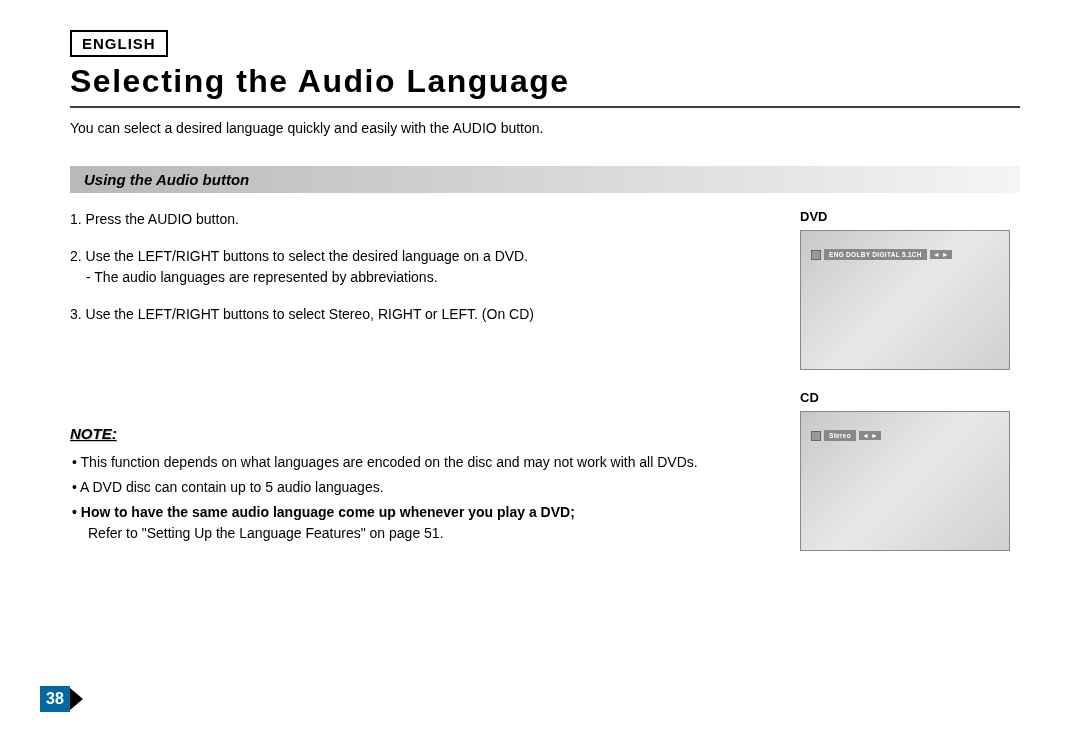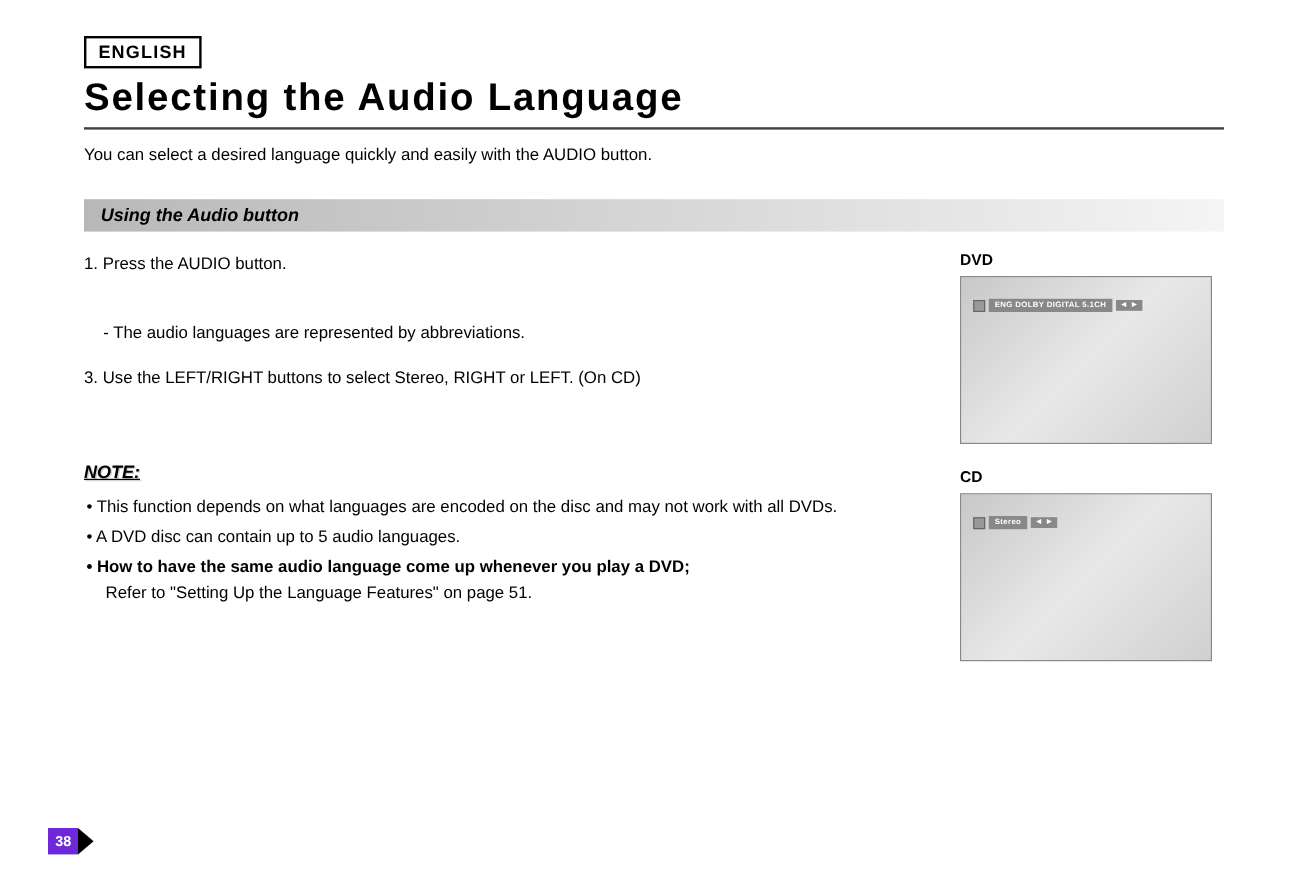--- a/index.html
+++ b/index.html
@@ -97,44 +97,44 @@
       font-size: 7px;
       padding: 1px 3px;
       display: flex;
       gap: 2px;
     }
     .note-heading {
       font-weight: bold;
       font-style: italic;
       font-size: 15px;
       text-decoration: underline;
-      margin-top: 60px;
+      margin-top: 100px;
       margin-bottom: 10px;
       text-shadow: 1px 1px 0 #ccc;
     }
     .note-item {
       font-size: 14px;
       line-height: 1.5;
       margin-bottom: 4px;
       padding-left: 10px;
       text-indent: -8px;
     }
     .note-item b { font-weight: bold; }
     .page-badge {
       position: absolute;
       bottom: 30px;
       left: 40px;
       display: flex;
       align-items: center;
     }
     .badge-number {
-      background: #6d28d9;
+      background: #0369a1;
       color: #fff;
       font-weight: bold;
-      font-size: 12px;
+      font-size: 16px;
       padding: 4px 6px;
     }
     .badge-arrow {
       width: 0;
       height: 0;
       border-left: 13px solid #000;
       border-top: 11px solid transparent;
       border-bottom: 11px solid transparent;
     }
   </style>
@@ -146,21 +146,21 @@
 <div class="lang-badge">ENGLISH</div>
 <div class="page-title">Selecting the Audio Language</div>
 <div class="intro">You can select a desired language quickly and easily with the AUDIO button.</div>
 
 <div class="section-header">Using the Audio button</div>
 
 <div class="content-row">
   <div class="left-col">
     <div class="step">1. Press the AUDIO button.</div>
     <div class="step">
-      <br>
+      <span>2. Use the LEFT/RIGHT buttons to select the desired language on a DVD.</span><br>
       <span class="step-indent">- The audio languages are represented by abbreviations.</span>
     </div>
     <div class="step">3. Use the LEFT/RIGHT buttons to select Stereo, RIGHT or LEFT. (On CD)</div>
 
     <div class="note-heading">NOTE:</div>
     <div class="note-item">• This function depends on what languages are encoded on the disc and may not work with all DVDs.</div>
     <div class="note-item">• A DVD disc can contain up to 5 audio languages.</div>
     <div class="note-item">
       <b>• How to have the same audio language come up whenever you play a DVD;</b><br>
       <span style="padding-left:8px">Refer to "Setting Up the Language Features" on page 51.</span>

